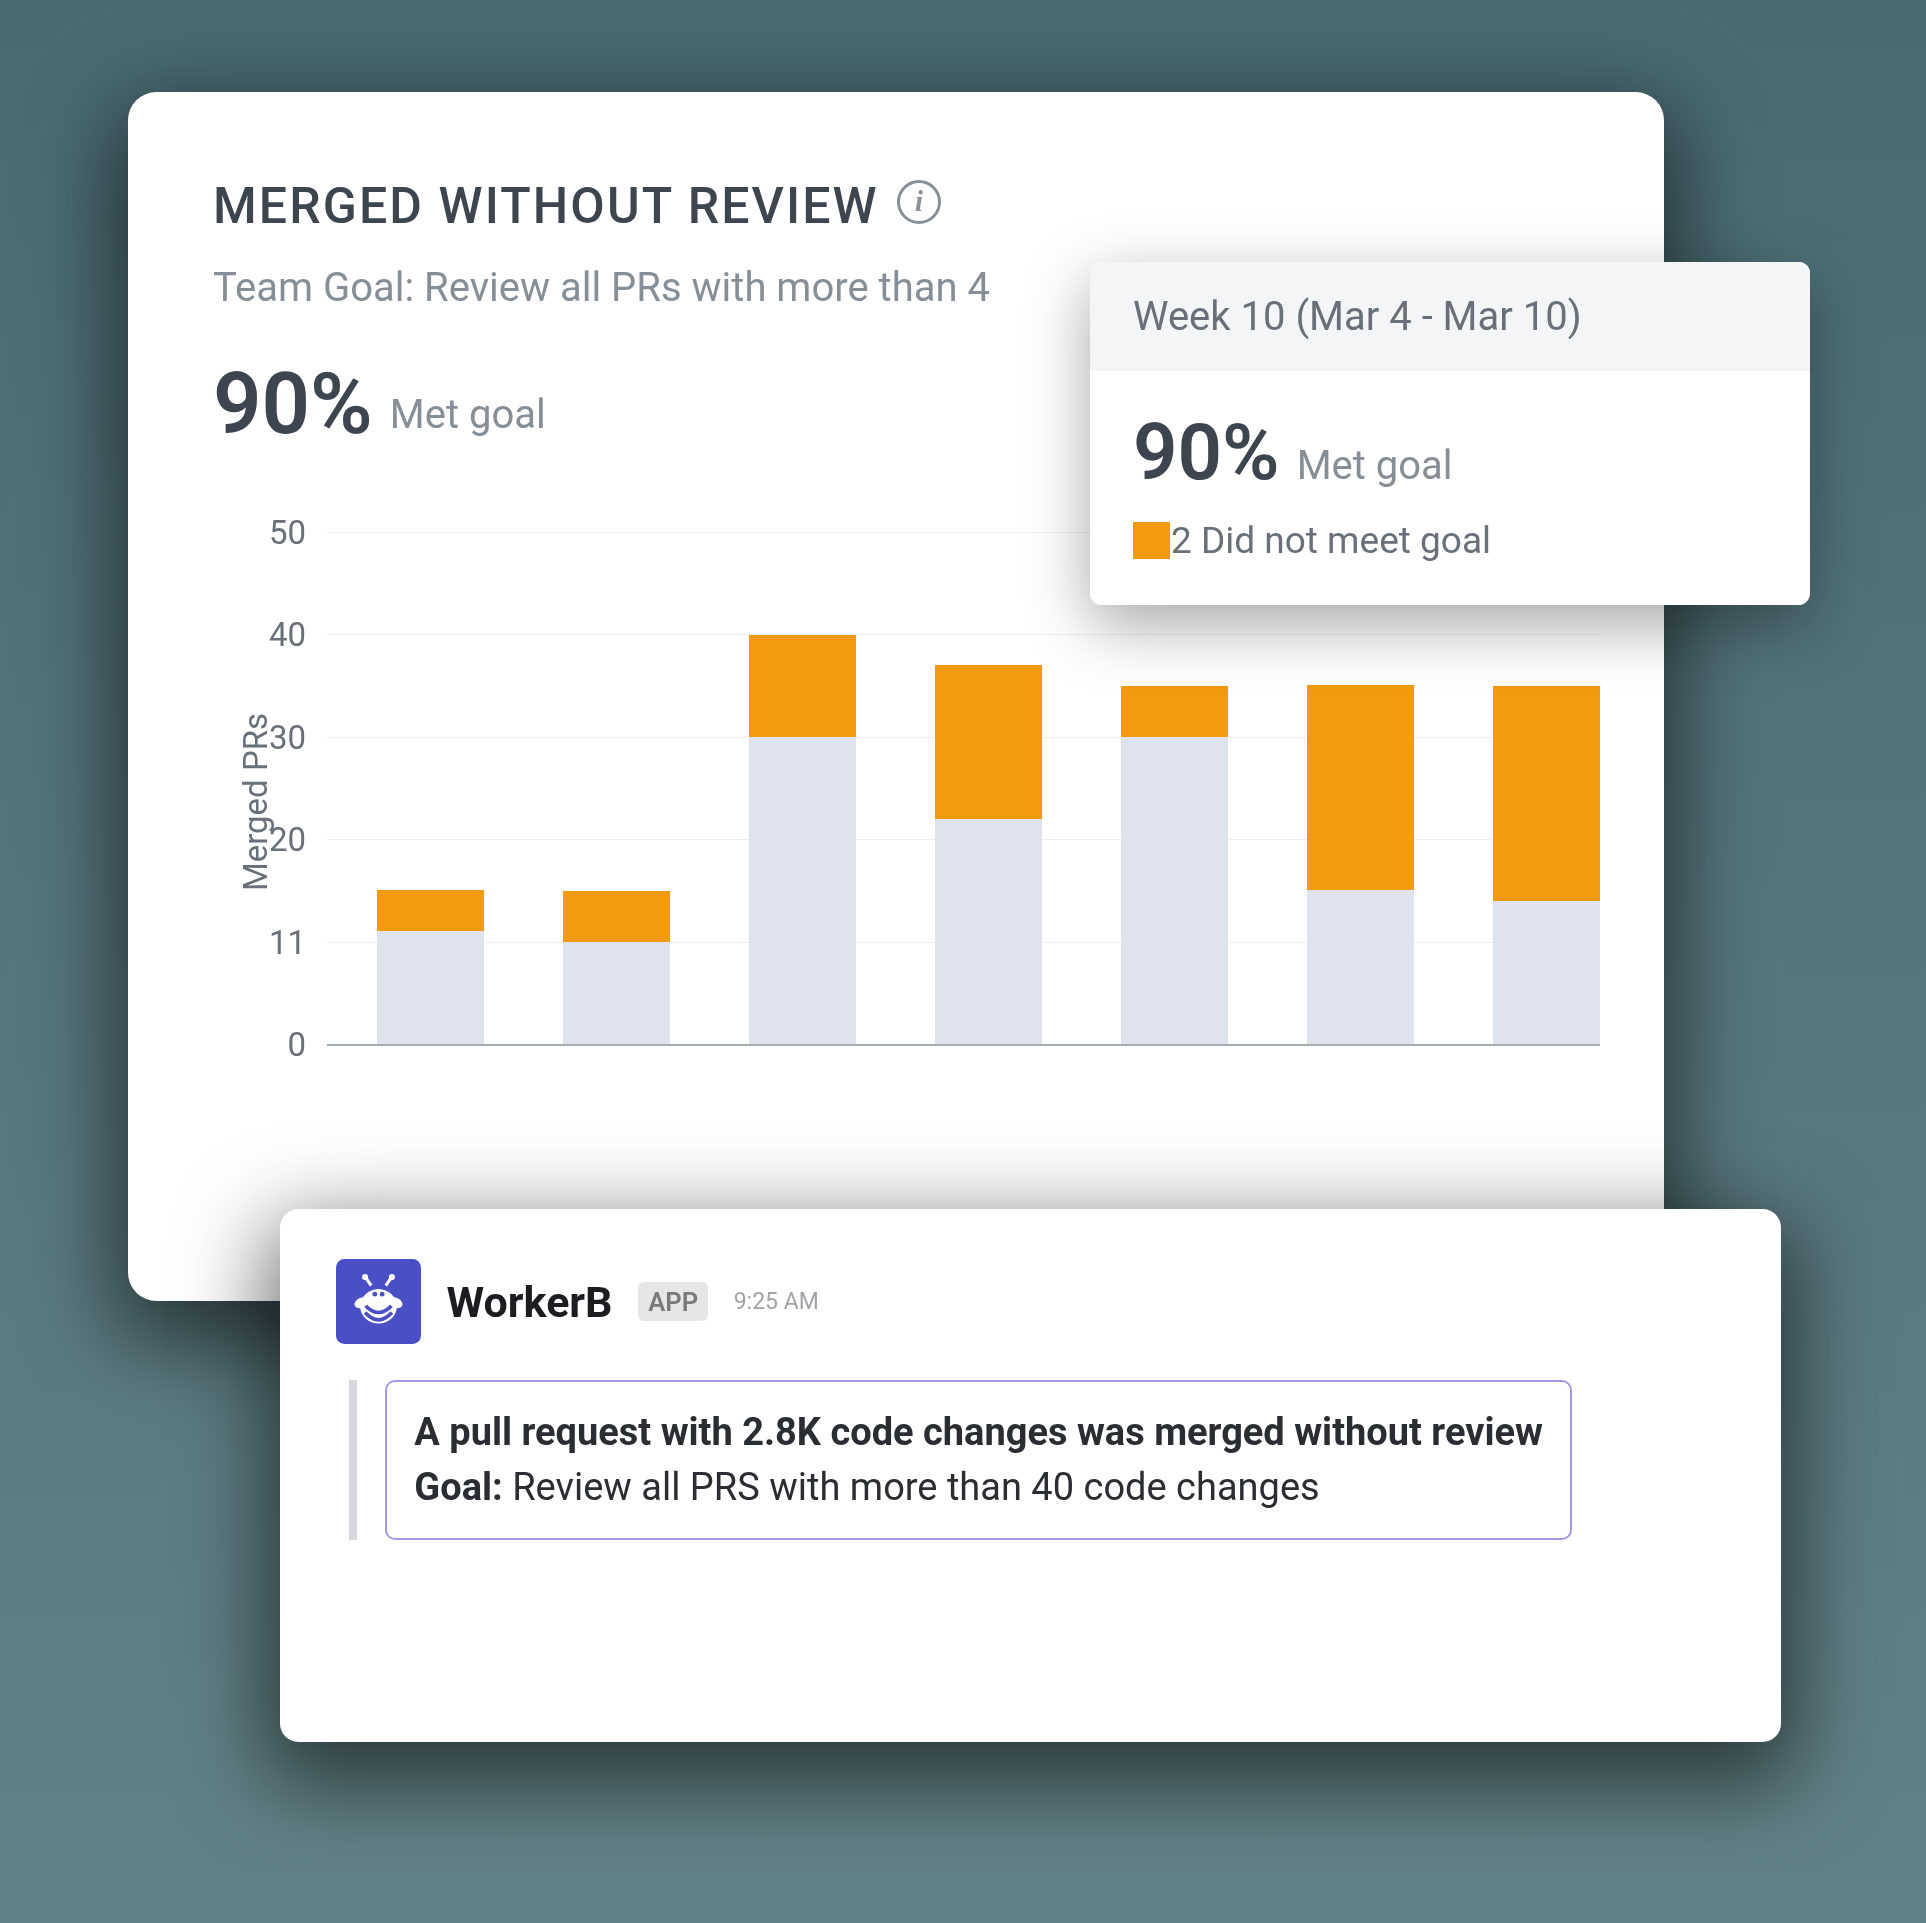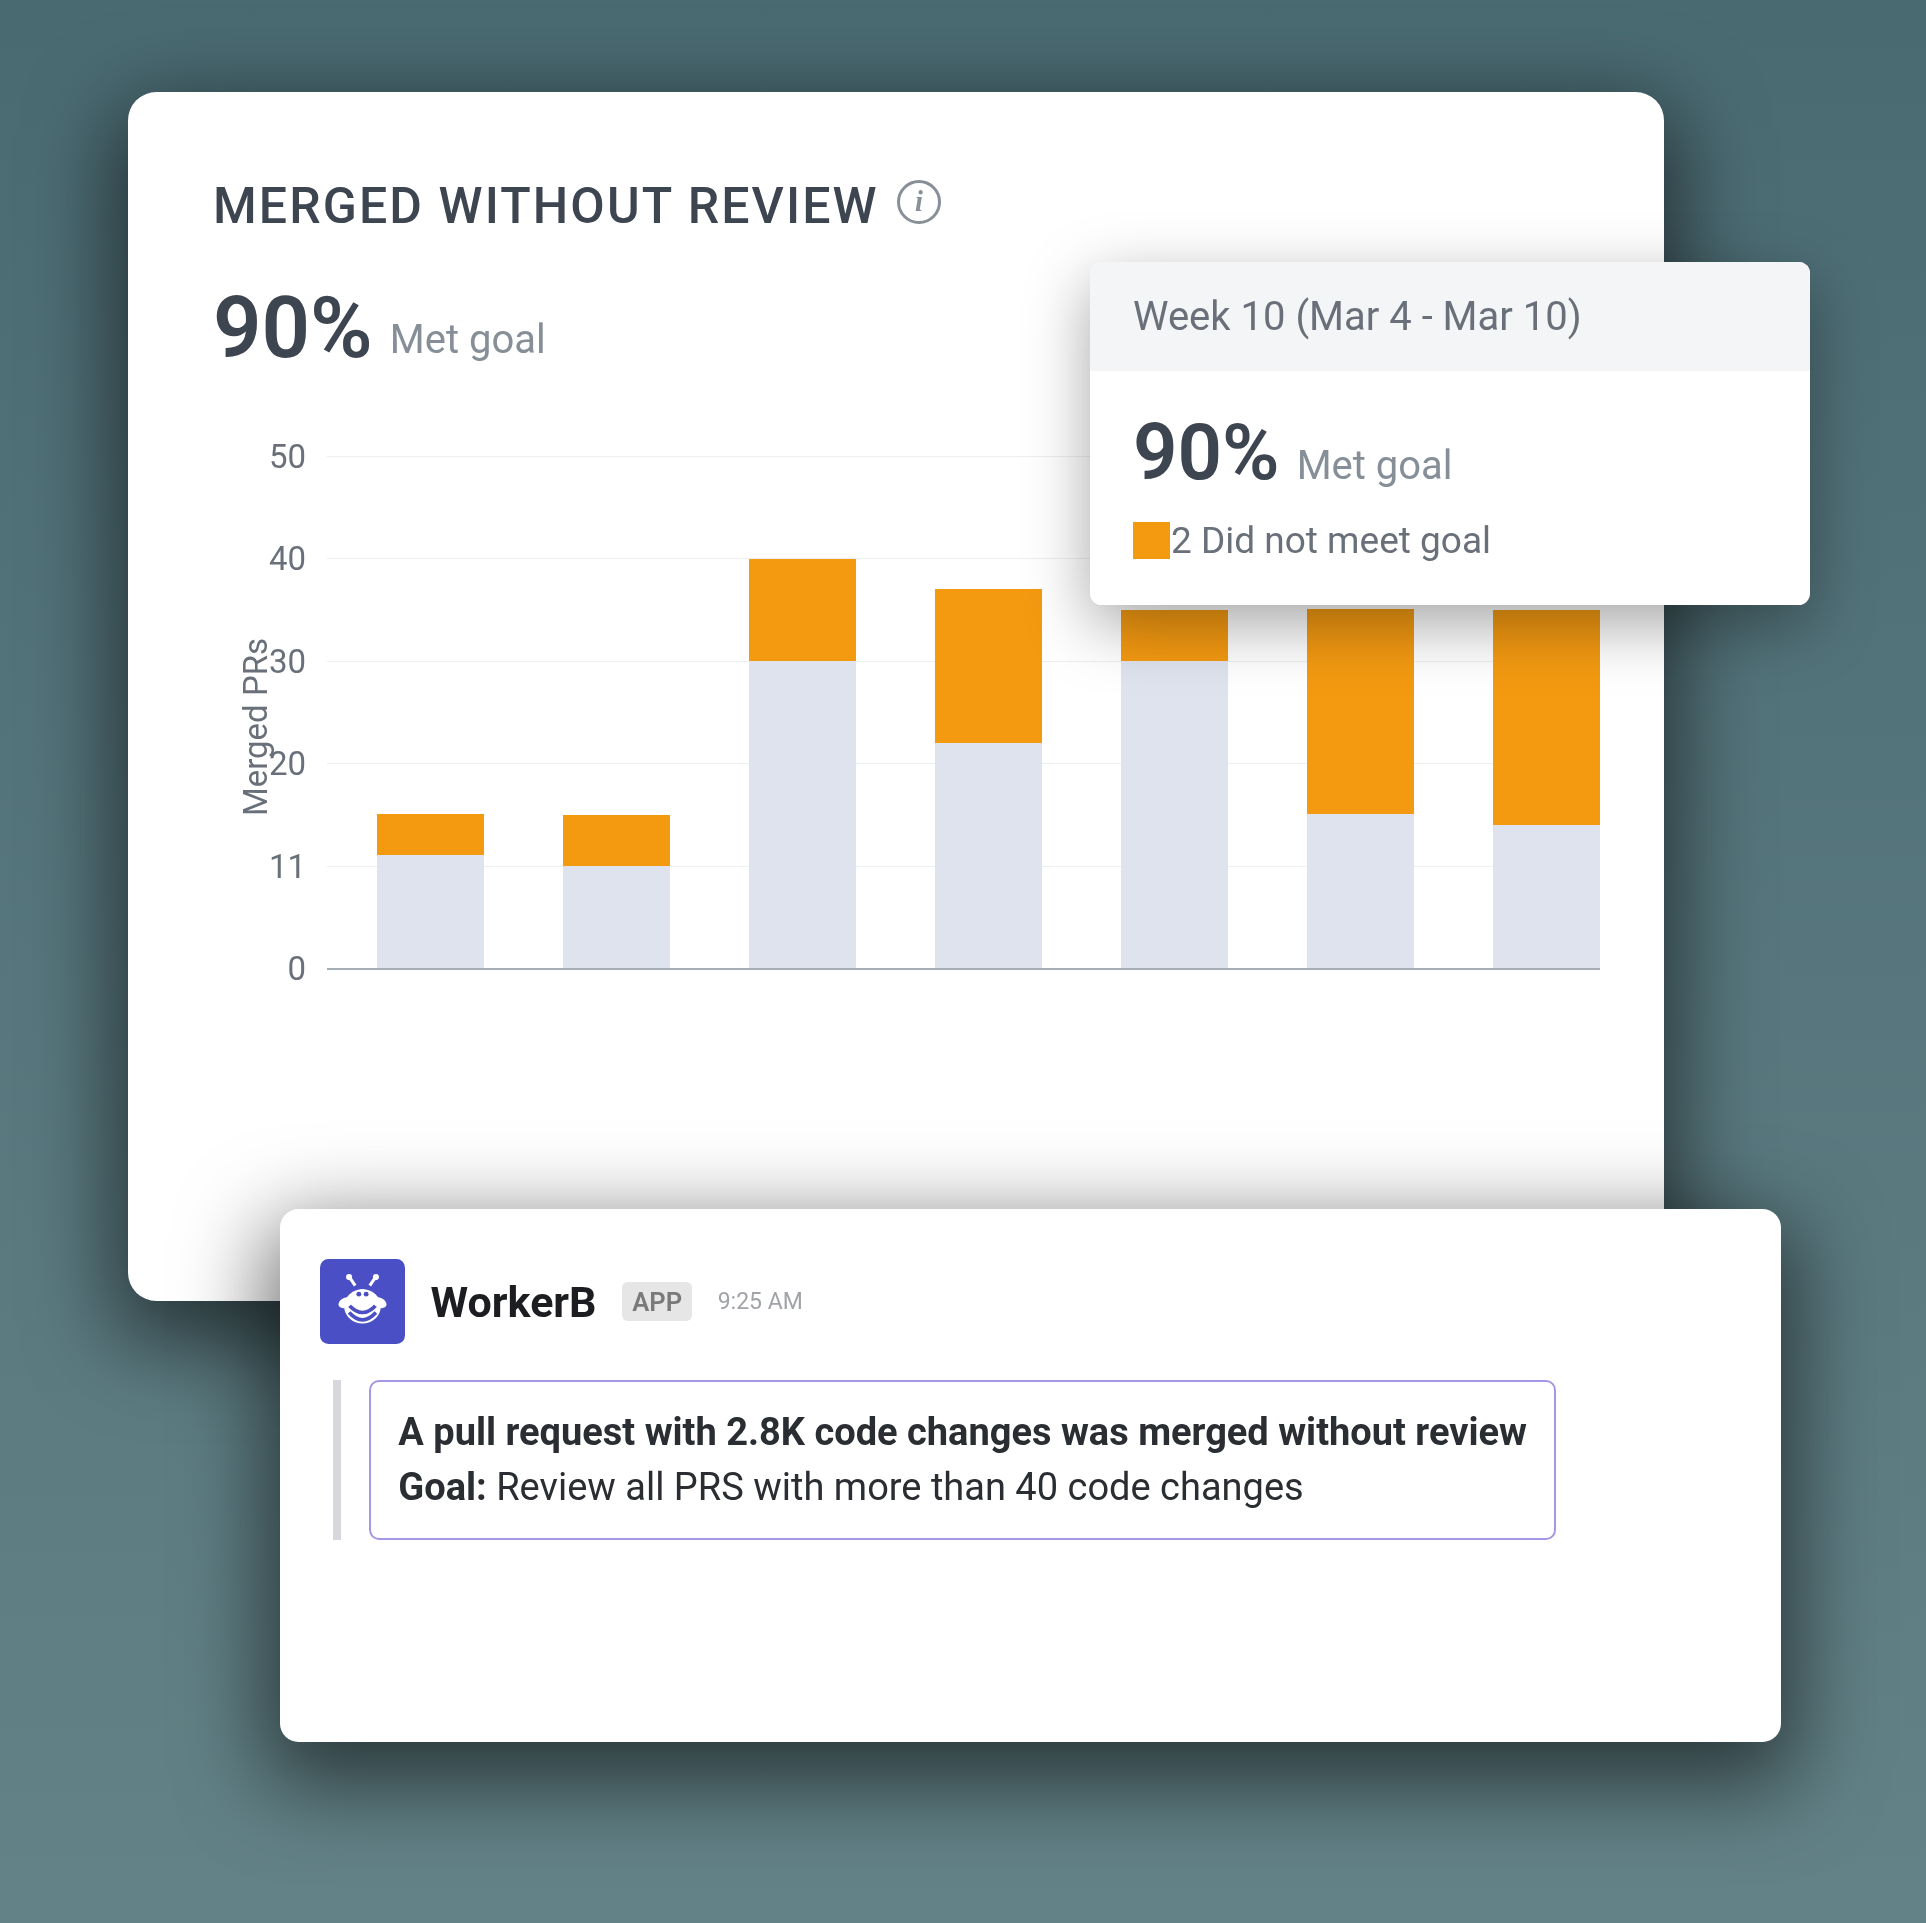--- a/index.html
+++ b/index.html
@@ -178,21 +178,21 @@
     .swatch-met { background: #dee3ee; }
     .slack-card {
       position: absolute;
       left: 280px;
       top: 1209px;
       width: 1501px;
       height: 533px;
       background: #fff;
       border-radius: 18.5px;
       box-shadow: 0 28.5px 85px 14.2px rgba(0,0,0,0.55);
-      padding: 50px 40px;
+      padding: 50px 56px;
     }
     .slack-header {
       display: flex;
       align-items: center;
       gap: 25.6px;
     }
     .workerb-icon {
       width: 85px;
       height: 85px;
       background: #4a4fc6;
@@ -246,20 +246,21 @@
     }
   </style>
 </head>
 <body>
 
 <div class="main-card">
   <div>
     <span class="card-title">MERGED WITHOUT REVIEW</span>
     <span class="info-icon">i</span>
   </div>
+  <div class="team-goal">Team Goal: Review all PRs with more than 4</div>
   <div class="big-percent-row">
     <span class="big-percent">90%</span>
     <span class="met-goal-label">Met goal</span>
   </div>
 
   <div class="chart">
     <span class="chart-y-axis">Merged PRs</span>
     <div class="chart-plot">
 
       <div class="gridline" style="top:0px"></div>

